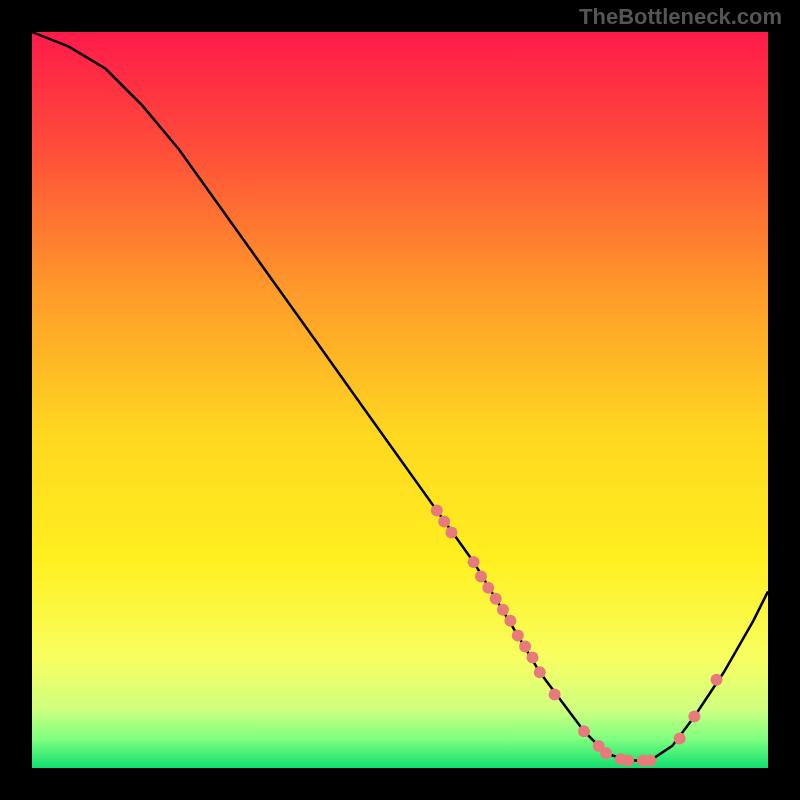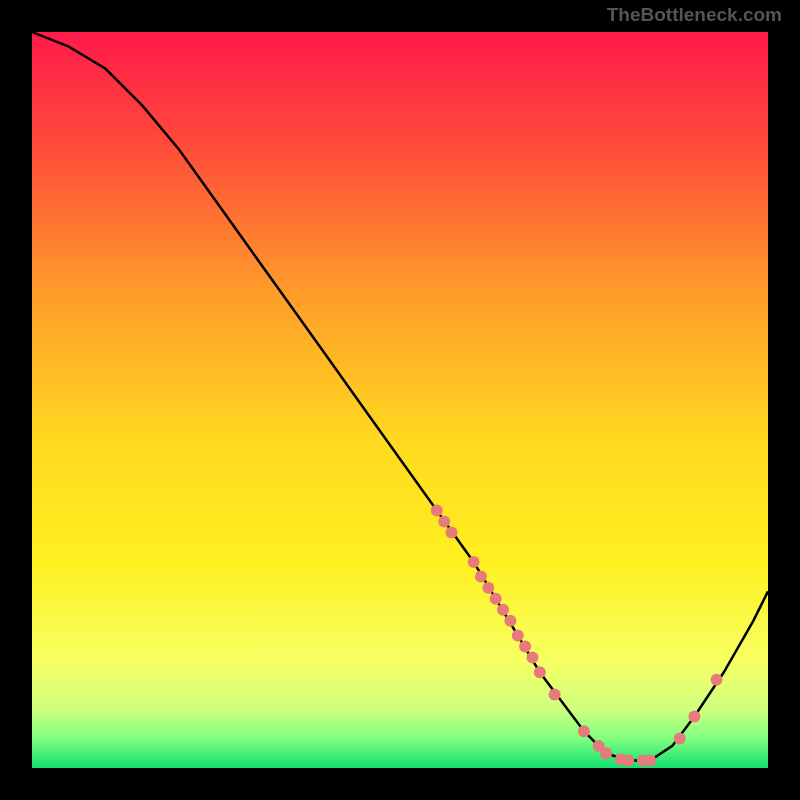--- a/index.html
+++ b/index.html
@@ -9,21 +9,21 @@
     width: 800px;
     height: 800px;
     position: relative;
     font-family: Arial, sans-serif;
   }
   .watermark {
     position: absolute;
     top: 4px;
     right: 18px;
     color: #555;
-    font-size: 19px;
+    font-size: 22px;
     font-weight: bold;
     z-index: 10;
   }
   .plot-frame {
     position: absolute;
     left: 32px;
     top: 32px;
     width: 736px;
     height: 736px;
     background: #000;

